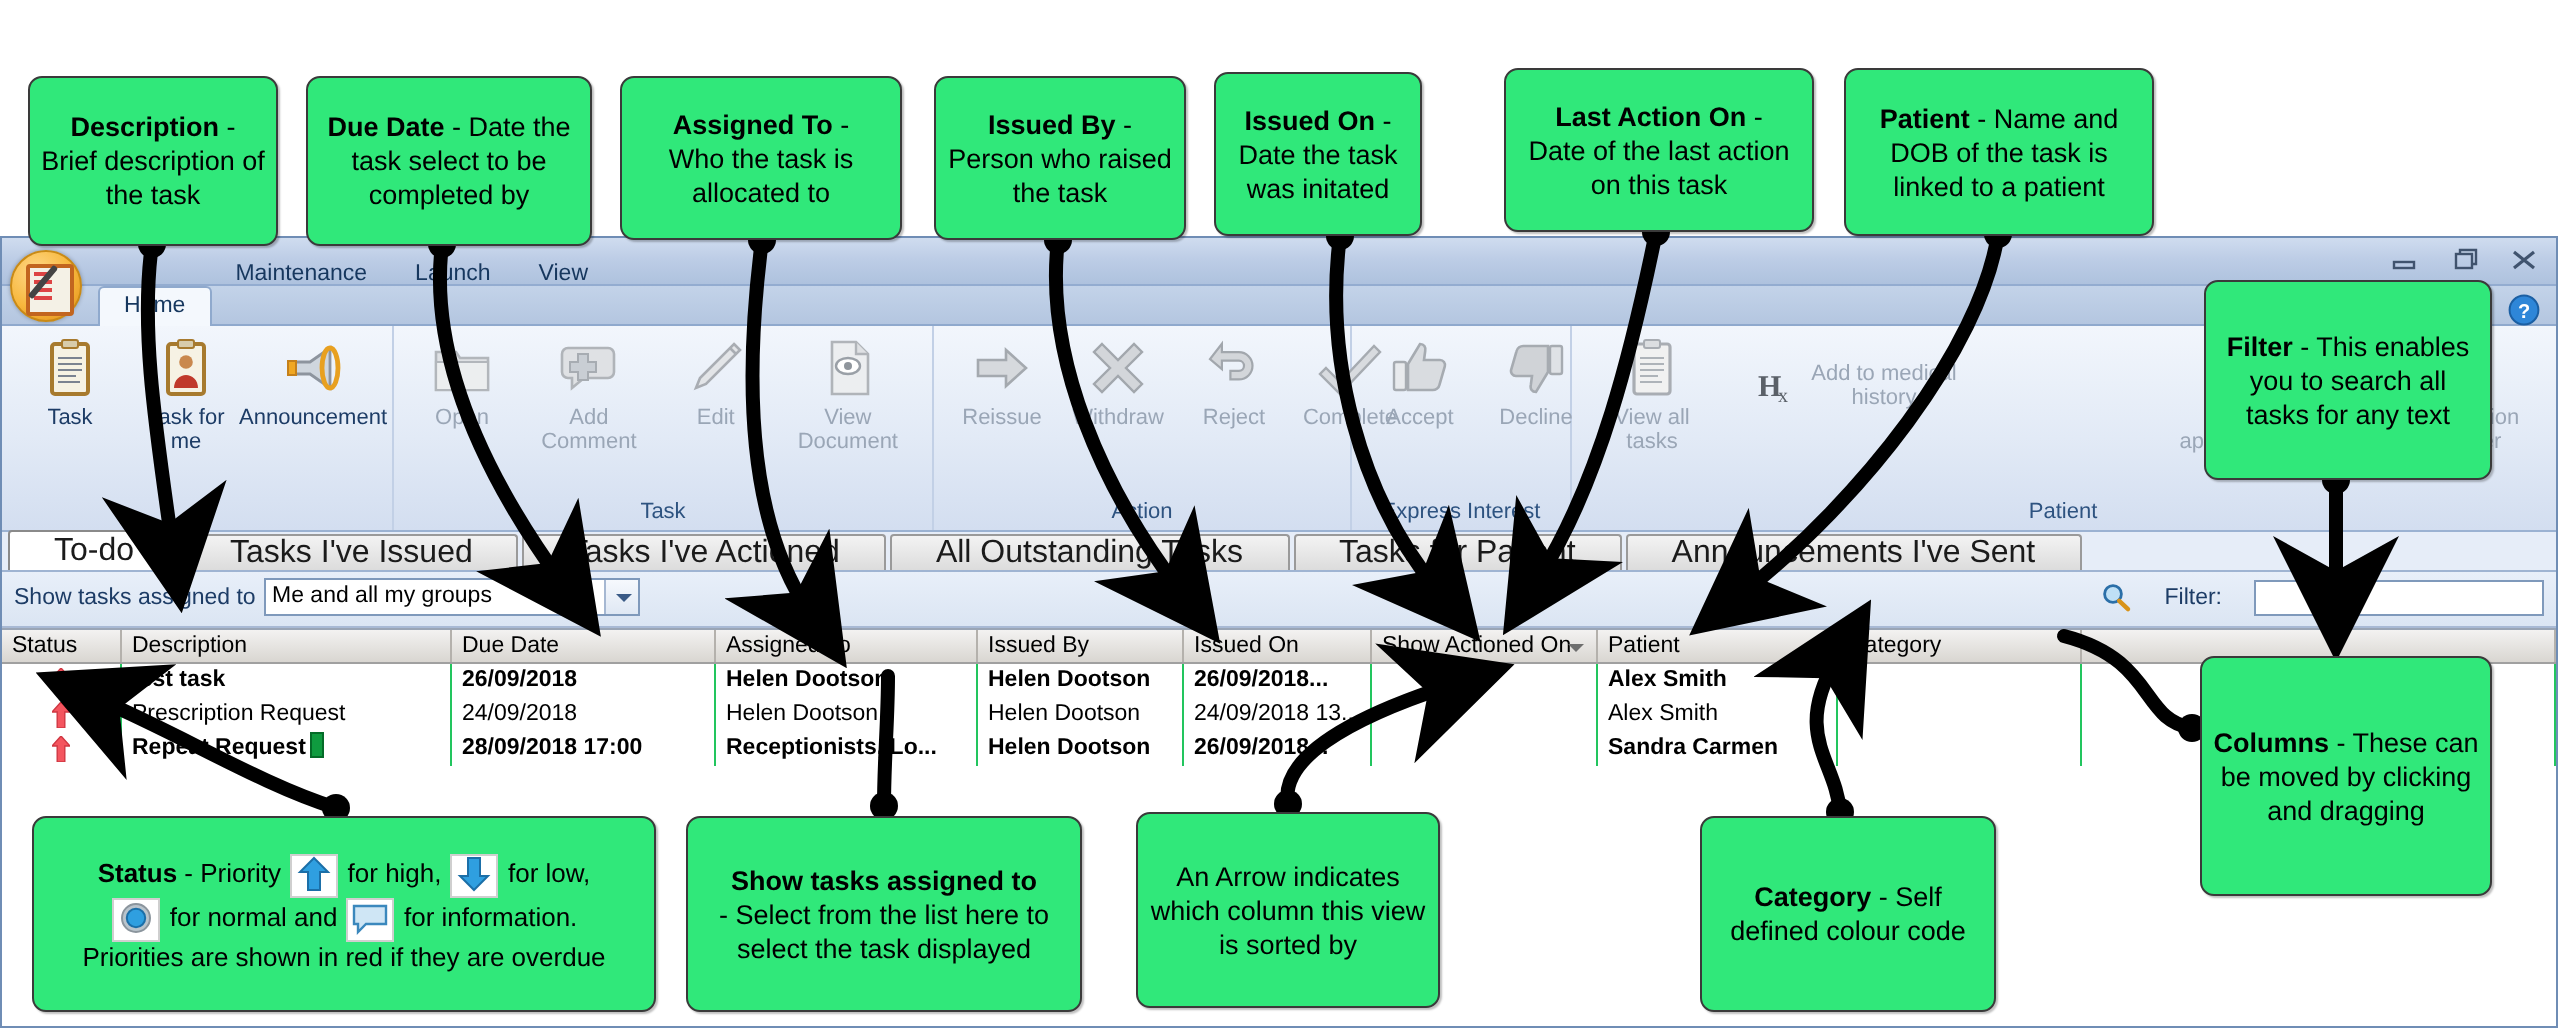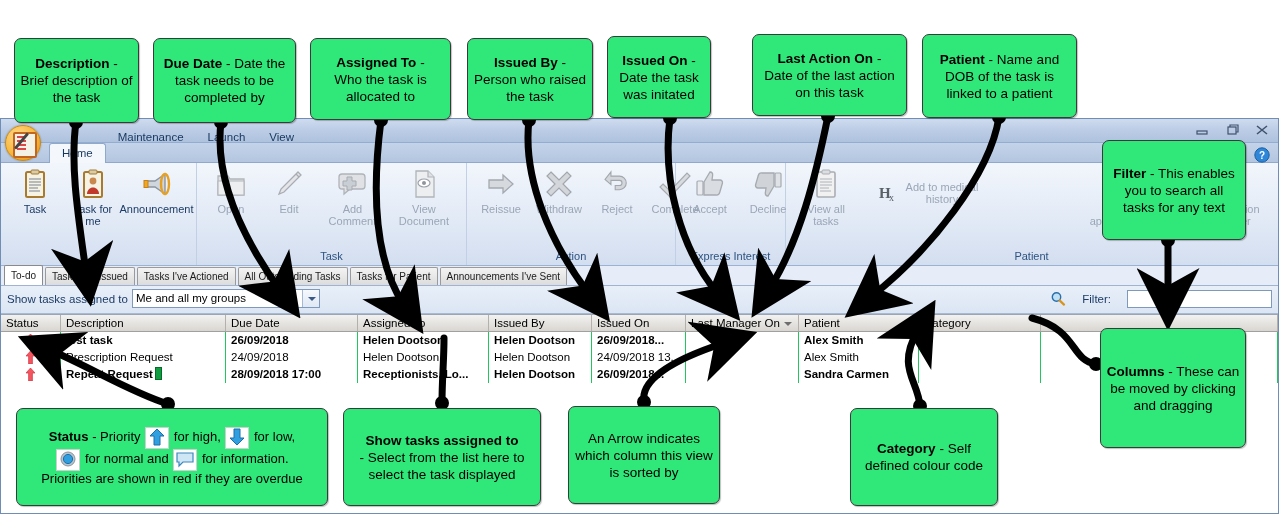--- a/index.html
+++ b/index.html
@@ -80,21 +80,21 @@
   .rbtn-h{flex-direction:row;align-items:center;gap:5px;min-width:0;}
   .rbtn-h .ico{width:18px;height:18px;}
 
   
   .viewtabs{
     position:absolute;left:0;top:147px;width:100%;height:20px;
     background:#e6edf8;display:flex;align-items:flex-end;padding-left:3px;
     box-sizing:border-box;border-bottom:1px solid #9fb4d2;
   }
   .vtab{
-    height:18px;line-height:17px;font-size:10px;padding:0 6px;color:#1b1b1b;
+    height:18px;line-height:17px;font-size:16px;padding:0 22px;color:#1b1b1b;
     background:linear-gradient(180deg,#f3f3f3 0%,#dcdcdc 100%);
     border:1px solid #9a9a9a;border-bottom:none;border-radius:2px 2px 0 0;
     margin-right:2px;box-sizing:border-box;white-space:nowrap;
   }
   .vtab.active{background:#ffffff;border-color:#8a8a8a;height:20px;line-height:19px;}
 
   
   .filterbar{
     position:absolute;left:0;top:167px;width:100%;height:28px;
     background:linear-gradient(180deg,#e8eff9 0%,#dbe5f3 100%);
@@ -246,34 +246,34 @@
             <svg width="32" height="32" viewBox="0 0 32 32">
               <path d="M3 8h10l2 3h14v16H3z" fill="#dfe1e4" stroke="#b2b6bb" stroke-width="1.3"></path>
               <path d="M3 13h26v14H3z" fill="#eceeef" stroke="#b2b6bb" stroke-width="1.1"></path>
             </svg>
           </div>
           <div class="lbl">Open</div>
         </div>
         <div class="rbtn dis">
           <div class="ico">
             <svg width="32" height="32" viewBox="0 0 32 32">
+              <path d="M6 6h20a3 3 0 013 3v9a3 3 0 01-3 3H14l-6 5v-5H6a3 3 0 01-3-3V9a3 3 0 013-3z" fill="#dfe1e4" stroke="#b0b4b9" stroke-width="1.3"></path>
+              <path d="M11 9h5v4h4v5h-4v4h-5v-4H7v-5h4z" fill="#c9ced4" stroke="#a7acb2"></path>
+            </svg>
+          </div>
+          <div class="lbl">Add Comment</div>
+        </div>
+        <div class="rbtn dis">
+          <div class="ico">
+            <svg width="32" height="32" viewBox="0 0 32 32">
               <path d="M25 4l3 3-17 17-5 2 2-5z" fill="#e3e5e8" stroke="#a9adb3" stroke-width="1.3"></path>
               <path d="M23 6l3 3" stroke="#a9adb3" stroke-width="1.3"></path>
             </svg>
           </div>
           <div class="lbl">Edit</div>
-        </div>
-        <div class="rbtn dis">
-          <div class="ico">
-            <svg width="32" height="32" viewBox="0 0 32 32">
-              <path d="M6 6h20a3 3 0 013 3v9a3 3 0 01-3 3H14l-6 5v-5H6a3 3 0 01-3-3V9a3 3 0 013-3z" fill="#dfe1e4" stroke="#b0b4b9" stroke-width="1.3"></path>
-              <path d="M11 9h5v4h4v5h-4v4h-5v-4H7v-5h4z" fill="#c9ced4" stroke="#a7acb2"></path>
-            </svg>
-          </div>
-          <div class="lbl">Add Comment</div>
         </div>
         <div class="rbtn dis">
           <div class="ico">
             <svg width="32" height="32" viewBox="0 0 32 32">
               <path d="M8 3h12l6 6v20H8z" fill="#eceef0" stroke="#b0b4b9" stroke-width="1.3"></path>
               <path d="M20 3v6h6" fill="#dfe1e4" stroke="#b0b4b9" stroke-width="1.2"></path>
               <ellipse cx="16" cy="15" rx="6" ry="4" fill="#fff" stroke="#9aa0a7" stroke-width="1.2"></ellipse>
               <circle cx="16" cy="15" r="2" fill="#8f959c"></circle>
             </svg>
           </div>
@@ -434,21 +434,21 @@
 
   <div class="grid">
     <div class="ghead">
       <div class="gh" style="width:60px">Status</div>
       <div class="gh" style="width:165px">Description</div>
       <div class="gh" style="width:132px">Due Date</div>
       <div class="gh" style="width:131px">Assigned To</div>
       <div class="gh" style="width:103px">Issued By</div>
       <div class="gh" style="width:94px">Issued On</div>
       <div class="gh" style="width:113px">
-        <span>Last Manager On</span>
+        <span>Show Actioned On</span>
         <span class="sort-caret"></span>
       </div>
       <div class="gh" style="width:120px">Patient</div>
       <div class="gh" style="width:122px">Category</div>
       <div class="gh" style="flex:1"></div>
     </div>
 
     <div class="grow">
       <div class="gc status" style="width:60px">
         <span class="prio-up">
@@ -559,21 +559,21 @@
     <circle cx="1096" cy="364" r="7"></circle>
     <circle cx="168" cy="404" r="7"></circle>
   </g>
 </svg>
 
 <div class="cal" style="left:14px;top:38px;width:125px;height:85px">
   <div class="cal-inner"><b>Description</b><span> - </span><br><span>Brief description of the task</span></div>
 </div>
 
 <div class="cal" style="left:153px;top:38px;width:143px;height:85px">
-  <div class="cal-inner"><b>Due Date</b><span> - </span><span>Date the task needs to be completed by</span></div>
+  <div class="cal-inner"><b>Due Date</b><span> - </span><span>Date the task select to be completed by</span></div>
 </div>
 
 <div class="cal" style="left:310px;top:38px;width:141px;height:82px">
   <div class="cal-inner"><b>Assigned To</b><span> - </span><br><span>Who the task is allocated to</span></div>
 </div>
 
 <div class="cal" style="left:467px;top:38px;width:126px;height:82px">
   <div class="cal-inner"><b>Issued By</b><span> - </span><br><span>Person who raised the task</span></div>
 </div>
 

